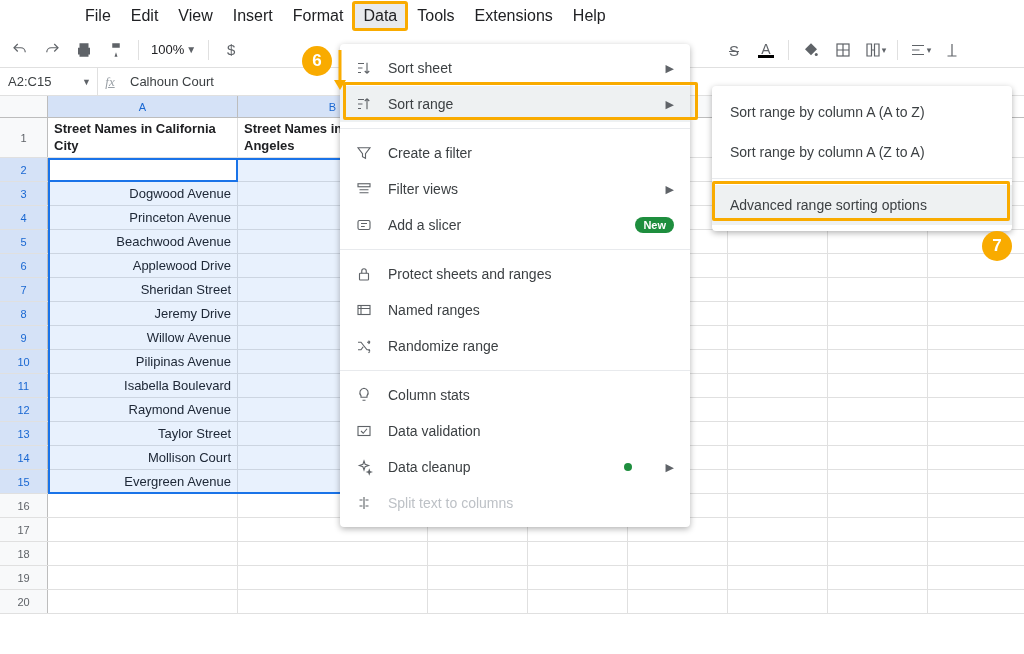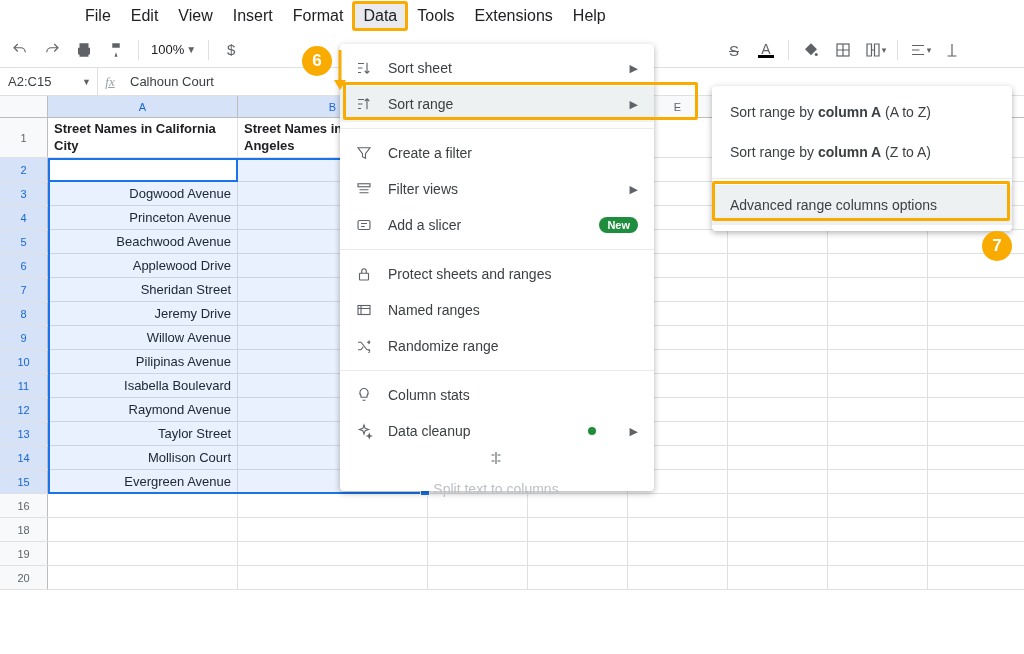--- a/index.html
+++ b/index.html
@@ -62,31 +62,31 @@
 
   
   .selbox{position:absolute;border:2px solid var(--sel-border);background:rgba(26,115,232,.10);pointer-events:none;}
   .activecell{position:absolute;border:2px solid var(--sel-border);background:#fff;pointer-events:none;}
   .selbox::after{content:"";position:absolute;right:-4px;bottom:-4px;width:8px;height:8px;background:var(--sel-border);border:1px solid #fff;}
 
   
   .menu{position:absolute;background:#fff;border-radius:4px;box-shadow:var(--menu-shadow);padding:6px 0;font-size:14px;color:#3c4043;z-index:50;}
   .menu .mi{display:flex;align-items:center;height:36px;padding:0 16px 0 14px;gap:14px;cursor:default;position:relative;}
   .menu .mi.hover{background:#eef1f2;}
-  .menu .mi.disabled{color:#bdc1c6;flex-direction:column;}
+  .menu .mi.disabled{color:#bdc1c6;}
   .menu .ic{width:20px;height:20px;display:flex;align-items:center;justify-content:center;color:#5f6368;}
   .menu .ic svg{width:18px;height:18px;stroke:#5f6368;fill:none;stroke-width:1.5;}
   .menu .mi .label{flex:1;}
   .menu .arrow{font-size:11px;color:#5f6368;margin-left:20px;}
   .menu hr{border:none;border-top:1px solid #e8eaed;margin:6px 0;}
   .menu .badge-new{background:#1e8e3e;color:#fff;font-size:11px;font-weight:bold;padding:2px 8px;border-radius:10px;}
   .menu .dot-green{width:8px;height:8px;border-radius:50%;background:#1e8e3e;}
 
   .submenu .mi{height:40px;padding:0 22px 0 18px;}
-  .submenu .mi .label b{font-weight:bold;}
+  .submenu .mi .label b{font-weight:normal;}
 
   
   .annot-ring{position:absolute;width:30px;height:30px;border-radius:50%;background:var(--annot);color:#fff;font-weight:bold;font-size:17px;display:flex;align-items:center;justify-content:center;z-index:100;}
   .annot-arrow{position:absolute;z-index:99;}
   .annot-box{position:absolute;border:3px solid var(--annot);border-radius:2px;z-index:98;pointer-events:none;}
 </style>
 </head>
 <body>
 
 <div class="menubar" id="menubar">
@@ -347,20 +347,30 @@
         <div class="rh">16</div>
         <div class="cell colA ra"></div>
         <div class="cell colB ra"></div>
         <div class="cell colOther"></div>
         <div class="cell colOther"></div>
         <div class="cell colOther"></div>
         <div class="cell colOther"></div>
         <div class="cell colOther"></div>
       </div>
       <div class="row">
+        <div class="rh">17</div>
+        <div class="cell colA ra"></div>
+        <div class="cell colB ra"></div>
+        <div class="cell colOther"></div>
+        <div class="cell colOther"></div>
+        <div class="cell colOther"></div>
+        <div class="cell colOther"></div>
+        <div class="cell colOther"></div>
+      </div>
+      <div class="row">
         <div class="rh">18</div>
         <div class="cell colA ra"></div>
         <div class="cell colB ra"></div>
         <div class="cell colOther"></div>
         <div class="cell colOther"></div>
         <div class="cell colOther"></div>
         <div class="cell colOther"></div>
         <div class="cell colOther"></div>
       </div>
       <div class="row">
@@ -382,21 +392,21 @@
         <div class="cell colOther"></div>
         <div class="cell colOther"></div>
         <div class="cell colOther"></div>
       </div>
     </div>
 
   <div class="selbox" style="left:48px;top:62px;width:380px;height:336px;"></div>
   <div class="activecell" style="left:48px;top:62px;width:190px;height:24px;"></div>
 </div>
 
-<div class="menu" id="data-menu" style="left:340px;top:44px;width:314px;">
+<div class="menu" id="data-menu" style="left:340px;top:44px;width:350px;">
     <div class="mi">
       <span class="ic">
         <svg viewBox="0 0 24 24">
           <path d="M4 6h8M4 12h6M4 18h4"></path>
           <path d="M16 5v14m0 0l-3-3m3 3l3-3"></path>
         </svg>
       </span>
       <span class="label">Sort sheet</span>
       <span class="arrow">▶</span>
     </div>
@@ -467,20 +477,29 @@
       <span class="label">Randomize range</span>
     </div>
     <hr>
     <div class="mi">
       <span class="ic">
         <svg viewBox="0 0 24 24">
           <path d="M12 3a6 6 0 0 0-4 10v2h8v-2a6 6 0 0 0-4-10zM10 19h4"></path>
         </svg>
       </span>
       <span class="label">Column stats</span>
+    </div>
+    <div class="mi">
+      <span class="ic">
+        <svg viewBox="0 0 24 24">
+          <rect x="4" y="6" width="16" height="12"></rect>
+          <path d="M8 12l3 3 5-6"></path>
+        </svg>
+      </span>
+      <span class="label">Data validation</span>
     </div>
     <div class="mi">
       <span class="ic">
         <svg viewBox="0 0 24 24">
           <path d="M12 4l1.5 4.5L18 10l-4.5 1.5L12 16l-1.5-4.5L6 10l4.5-1.5zM19 16l.7 2 2 .7-2 .7-.7 2-.7-2-2-.7 2-.7z"></path>
         </svg>
       </span>
       <span class="label">Data cleanup</span>
       <span class="dot-green"></span>
       <span class="arrow">▶</span>
@@ -497,21 +516,21 @@
 
 <div class="menu submenu" id="sort-submenu" style="left:712px;top:86px;width:300px;">
     <div class="mi">
       <span class="label">Sort range by <b>column A</b> (A to Z)</span>
     </div>
     <div class="mi">
       <span class="label">Sort range by <b>column A</b> (Z to A)</span>
     </div>
     <hr>
     <div class="mi hover">
-      <span class="label">Advanced range columns options</span>
+      <span class="label">Advanced range sorting options</span>
     </div>
   </div>
 
 <div class="annot-ring" style="left:302px;top:46px;">6</div>
 <svg class="annot-arrow" style="left:330px;top:48px;width:20px;height:46px;">
   <path d="M10 2 L10 36" stroke="#f9ab00" stroke-width="3" fill="none"></path>
   <path d="M4 32 L10 42 L16 32 Z" fill="#f9ab00"></path>
 </svg>
 <div class="annot-box" style="left:343px;top:82px;width:355px;height:38px;"></div>
 <div class="annot-box" style="left:712px;top:181px;width:298px;height:40px;"></div>

